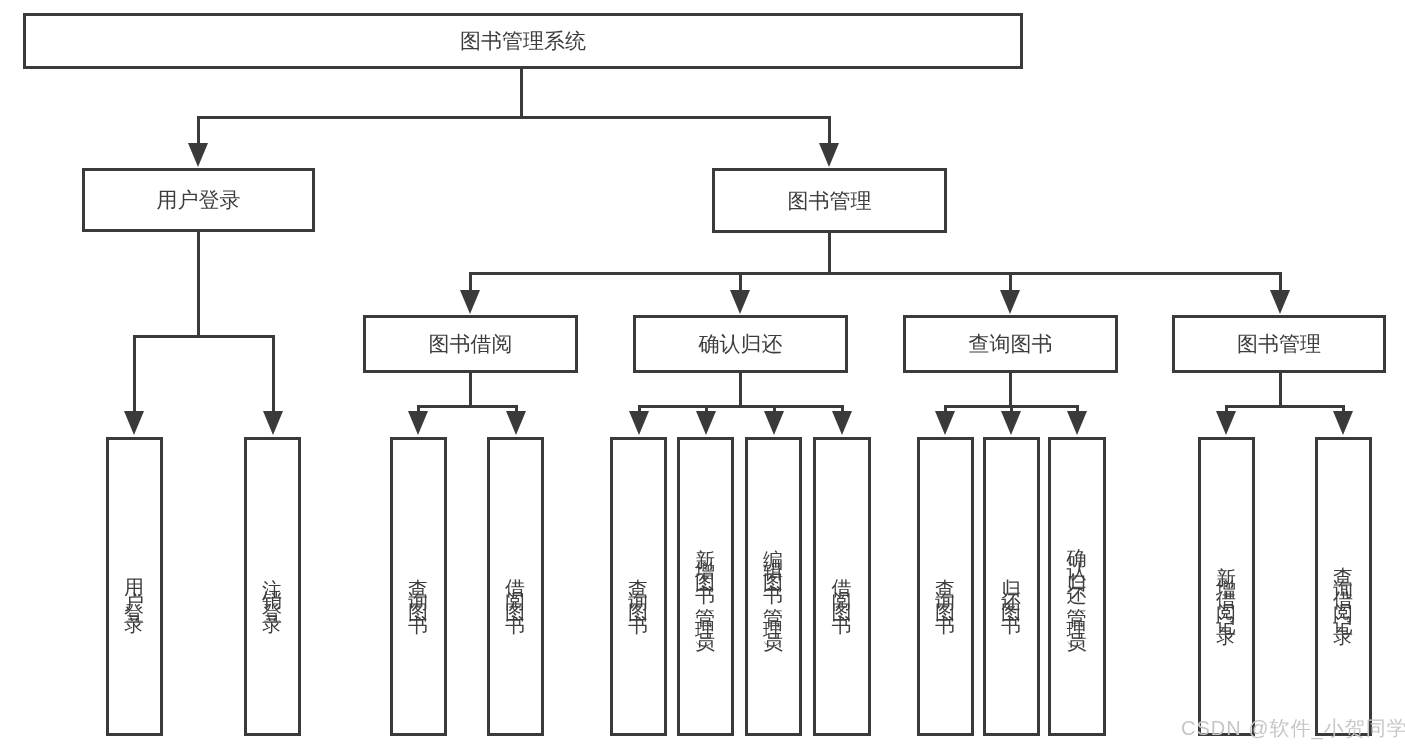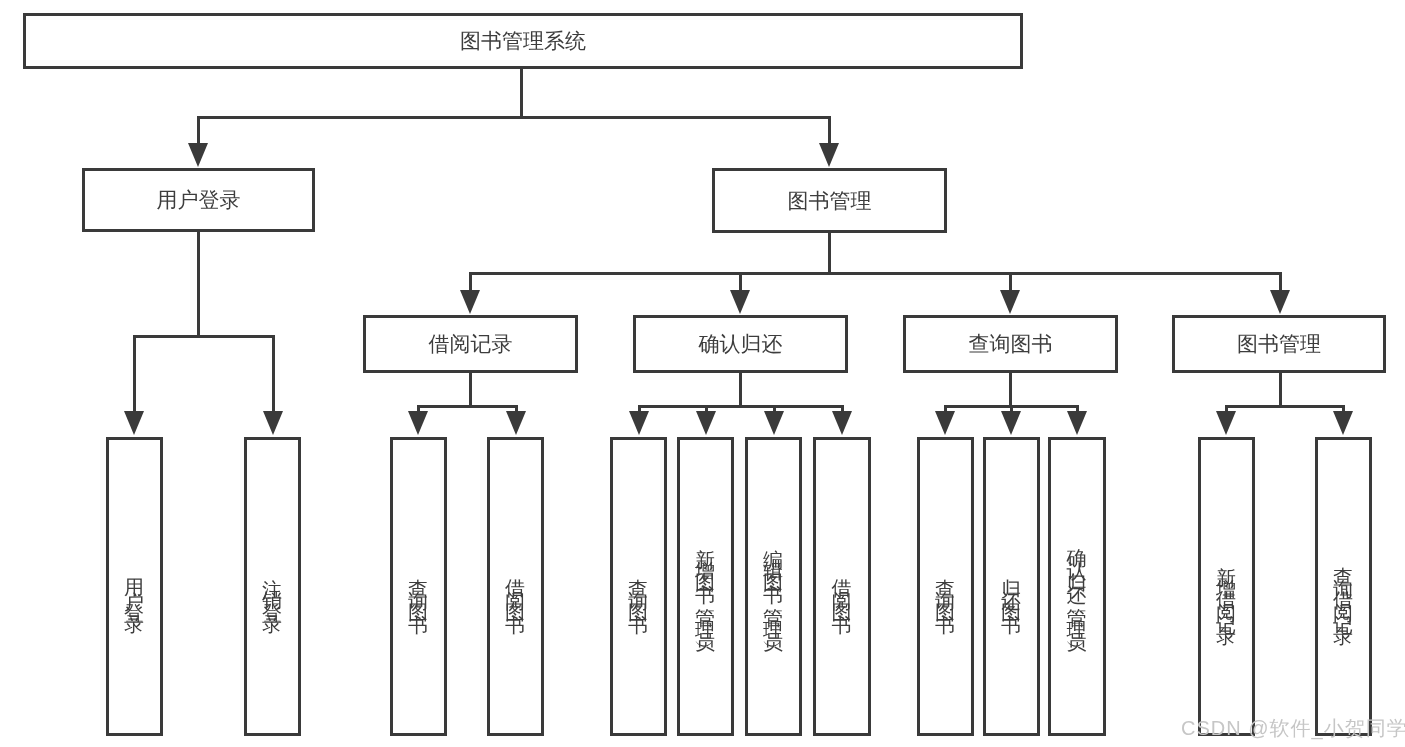--- a/index.html
+++ b/index.html
@@ -103,21 +103,21 @@
   <div class="vl" style="left:469px; top:272px; height:22px;"></div>
   <div class="ah" style="left:460px; top:290px;"></div>
   <div class="vl" style="left:739px; top:272px; height:22px;"></div>
   <div class="ah" style="left:730px; top:290px;"></div>
   <div class="vl" style="left:1009px; top:272px; height:22px;"></div>
   <div class="ah" style="left:1000px; top:290px;"></div>
   <div class="vl" style="left:1279px; top:272px; height:22px;"></div>
   <div class="ah" style="left:1270px; top:290px;"></div>
 
   <div class="box" style="left:363px; top:315px; width:215px; height:58px;">
-    <span>借阅记录</span>
+    <span>图书借阅</span>
   </div>
   <div class="box" style="left:633px; top:315px; width:215px; height:58px;">
     <span>确认归还</span>
   </div>
   <div class="box" style="left:903px; top:315px; width:215px; height:58px;">
     <span>查询图书</span>
   </div>
   <div class="box" style="left:1172px; top:315px; width:214px; height:58px;">
     <span>图书管理</span>
   </div>

